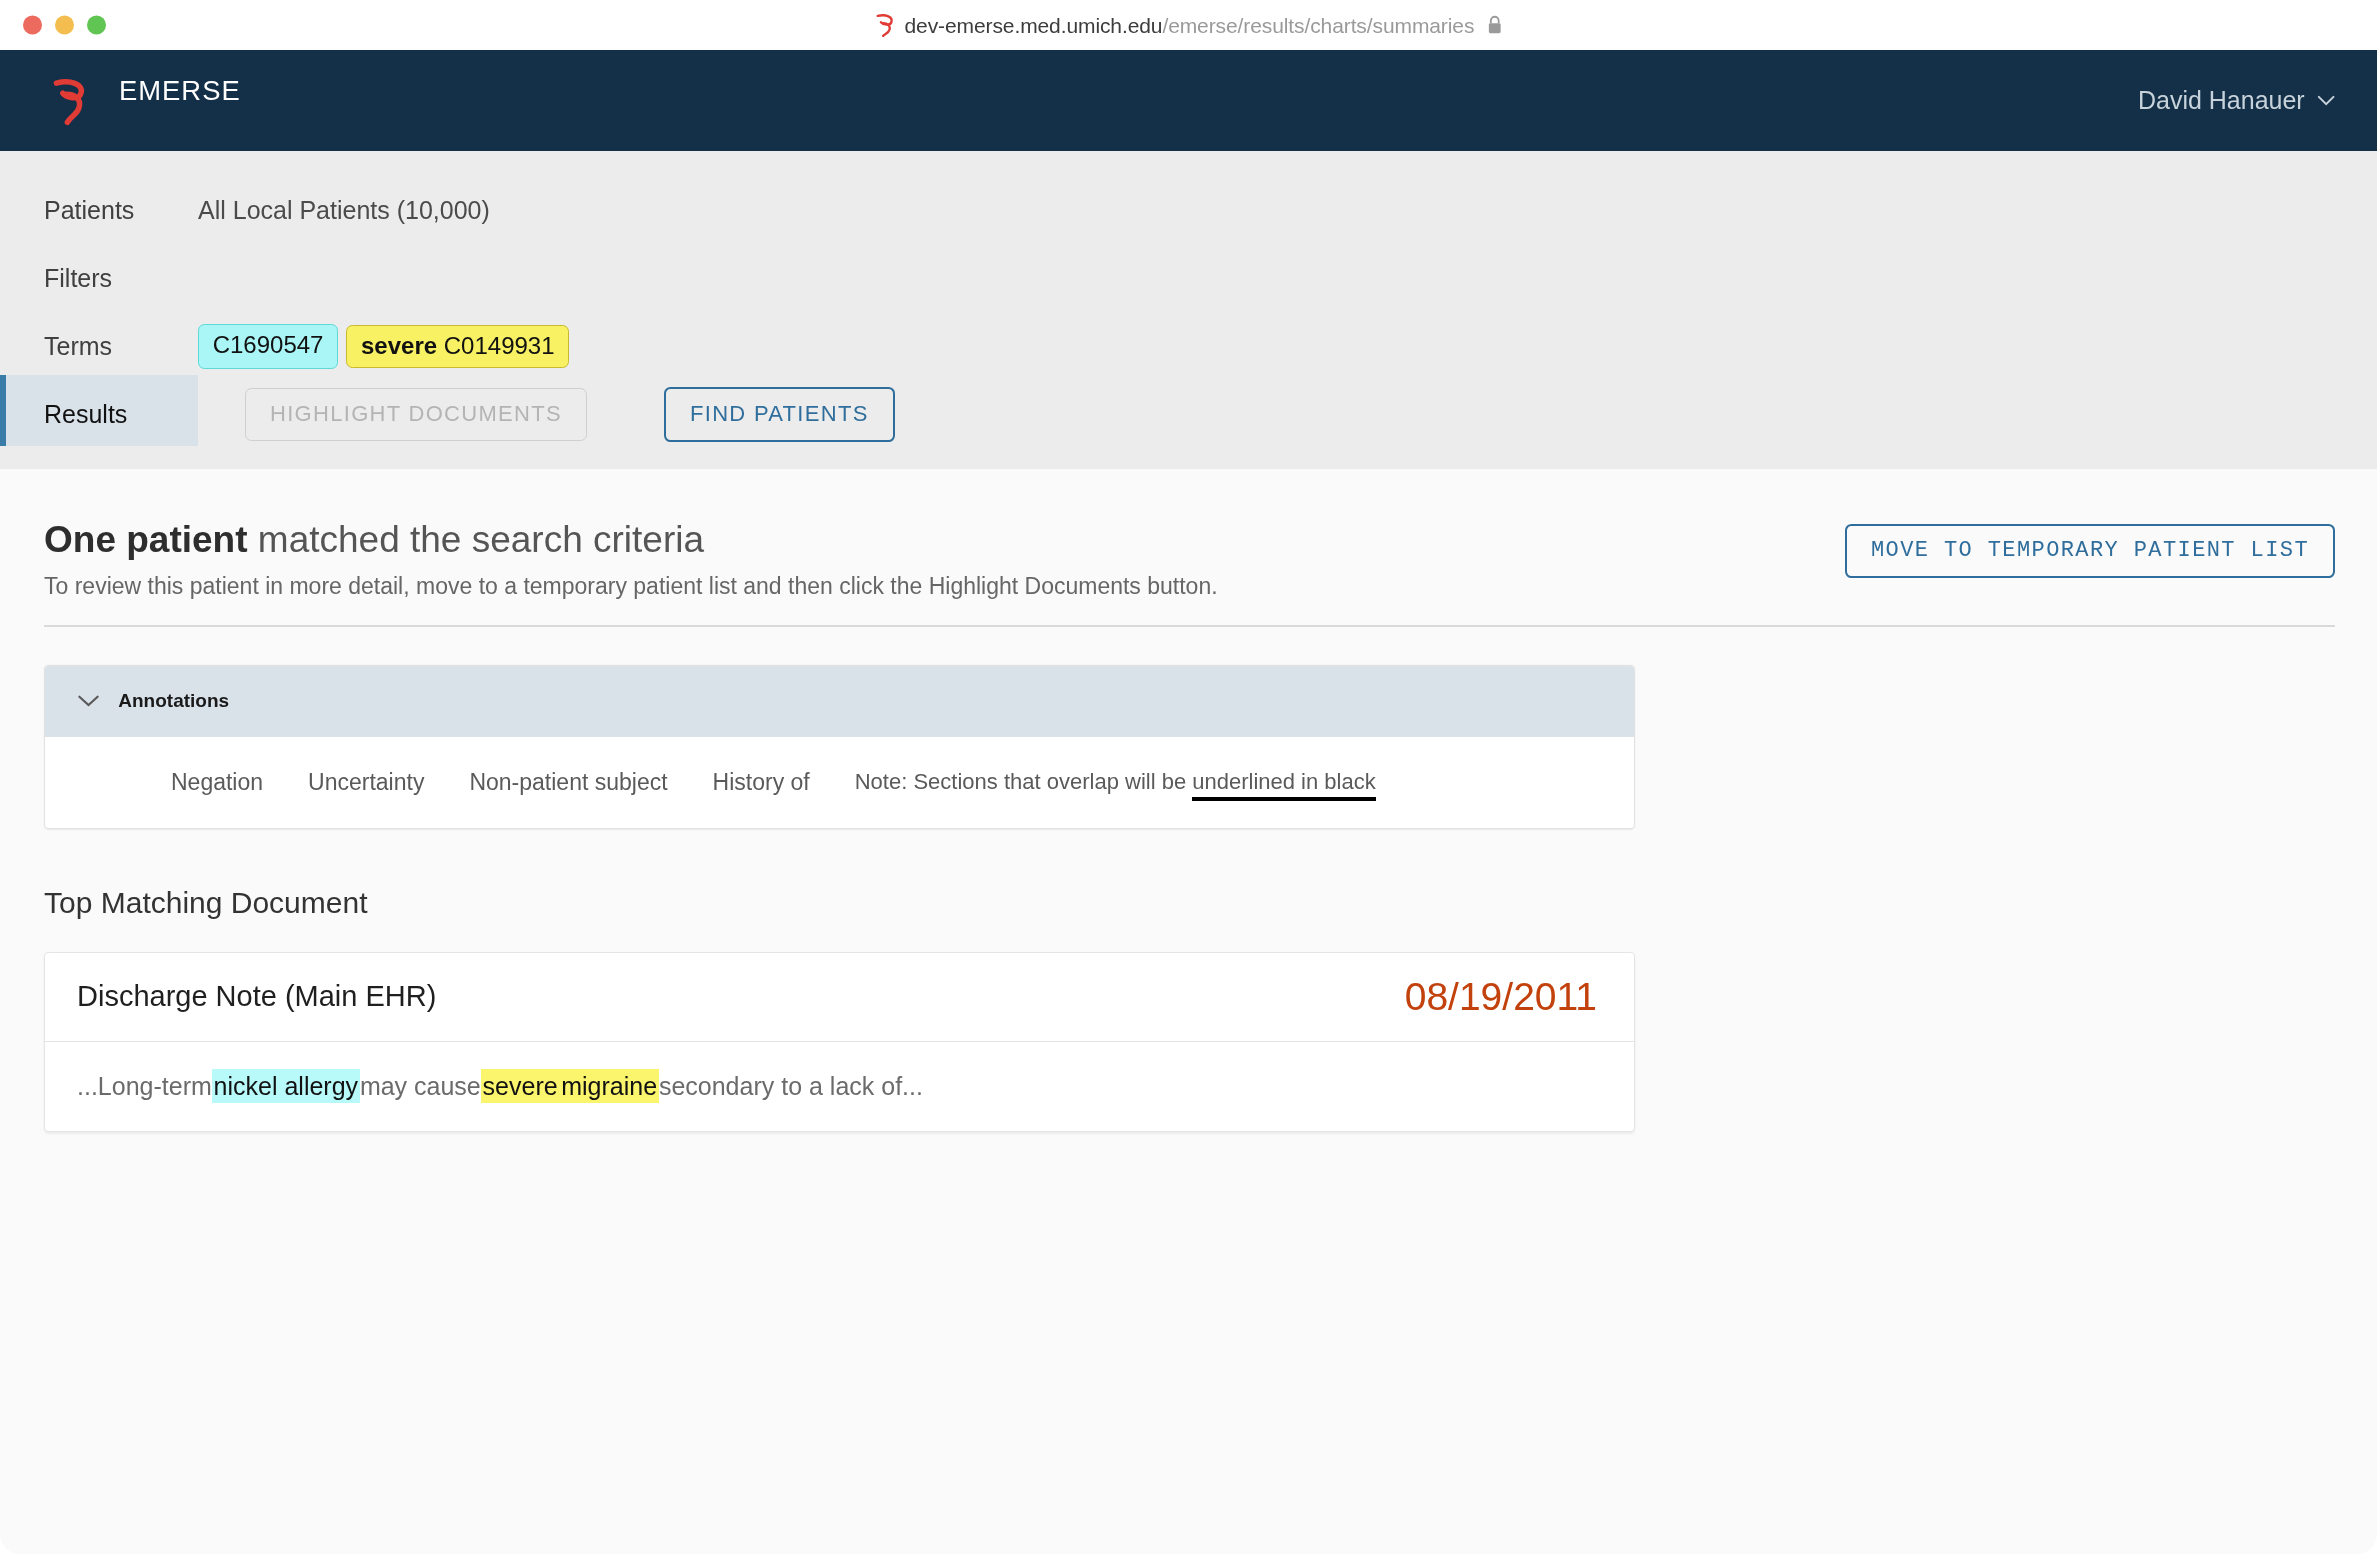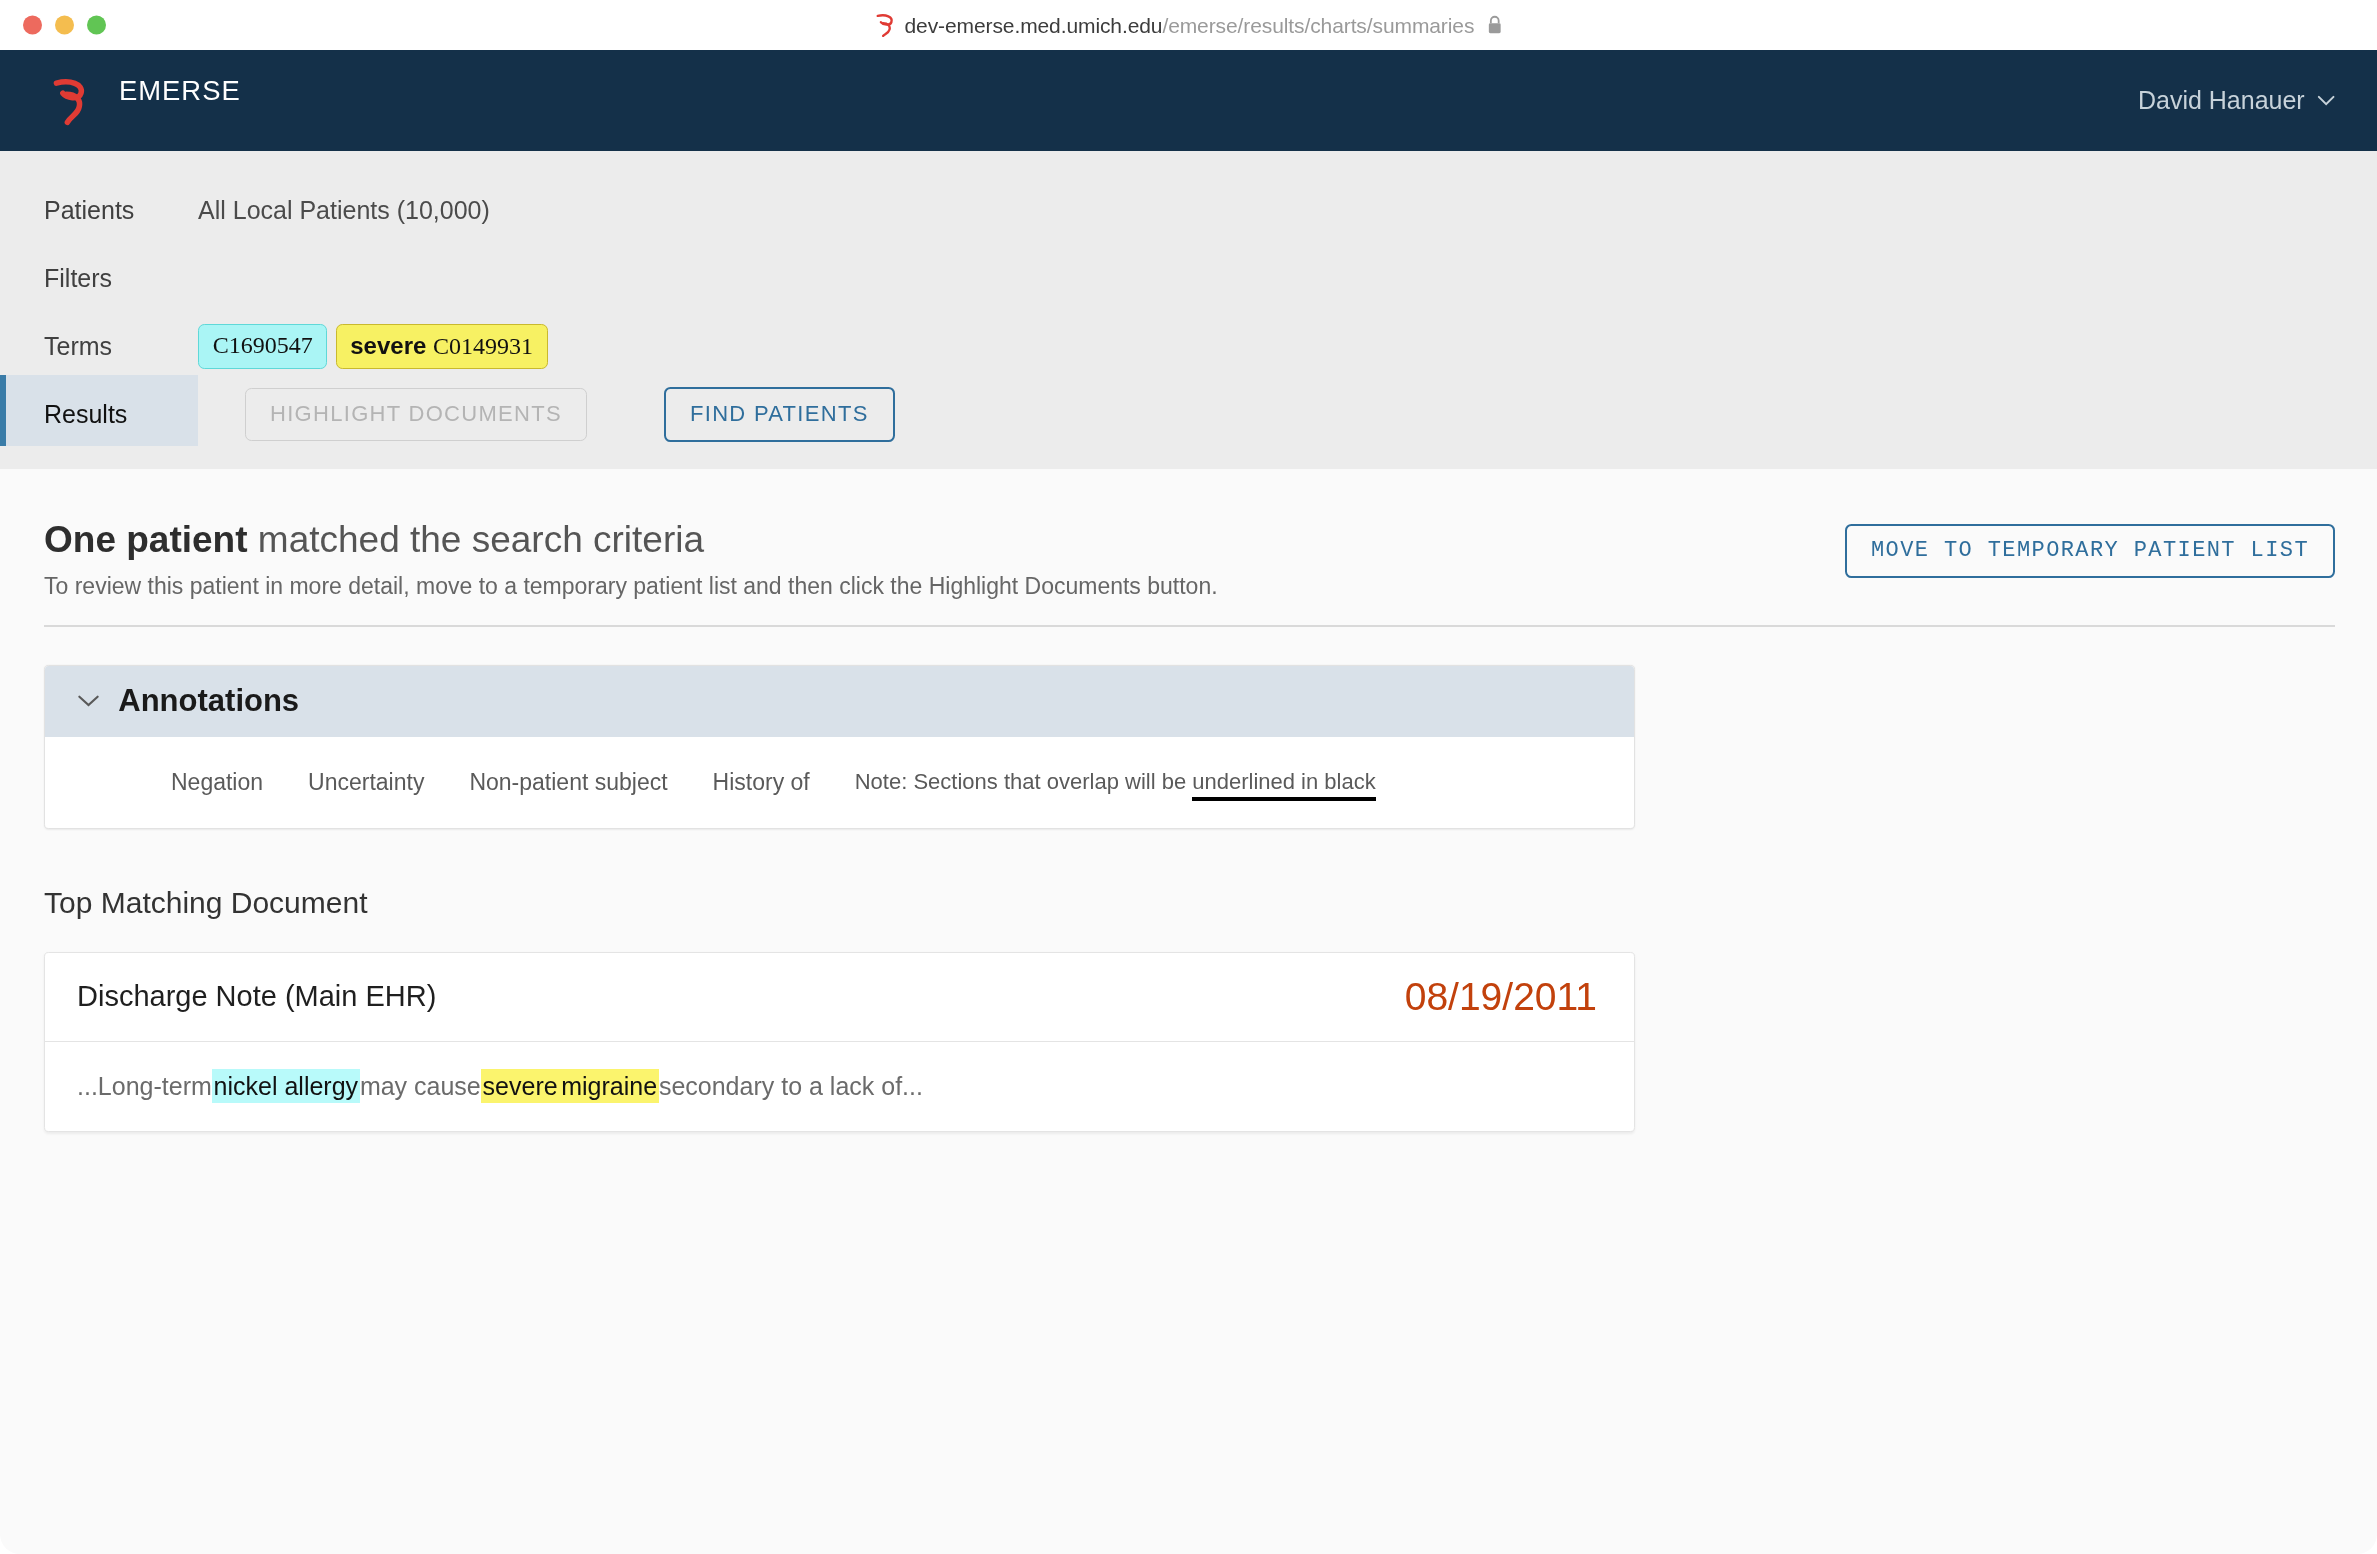--- a/index.html
+++ b/index.html
@@ -144,21 +144,21 @@
   .chip.yellow {
     background: #f7f163;
     border: 1.8px solid #c9b92e;
     color: #111;
   }
   .chip .kw {
     font-family: "Liberation Sans", sans-serif;
     font-weight: bold;
   }
   .chip .code {
-    font-family: Liberation Serif, serif;
+    font-family: Liberation Sans, sans-serif;
   }
 
   .btnrow { display: flex; gap: 30px; align-items: center; }
   .btn {
     font-size: 22px;
     letter-spacing: 1.3px;
     padding: 12px 24px 12.8px 24px;
     border-radius: 6.4px;
     background: transparent;
     cursor: pointer;
@@ -259,21 +259,21 @@
   .anno-head {
     background: #d9e1e9;
     height: 71px;
     display: flex;
     align-items: center;
     padding-left: 32px;
     gap: 18.3px;
     cursor: pointer;
   }
   .anno-title {
-    font-size: 31px;
+    font-size: 19px;
     font-weight: bold;
     color: #1a1a1a;
   }
   .anno-chev { width: 23px; height: 13.7px; display: block; }
 
   .anno-body {
     height: 91px;
     display: flex;
     align-items: center;
     padding-left: 126px;

